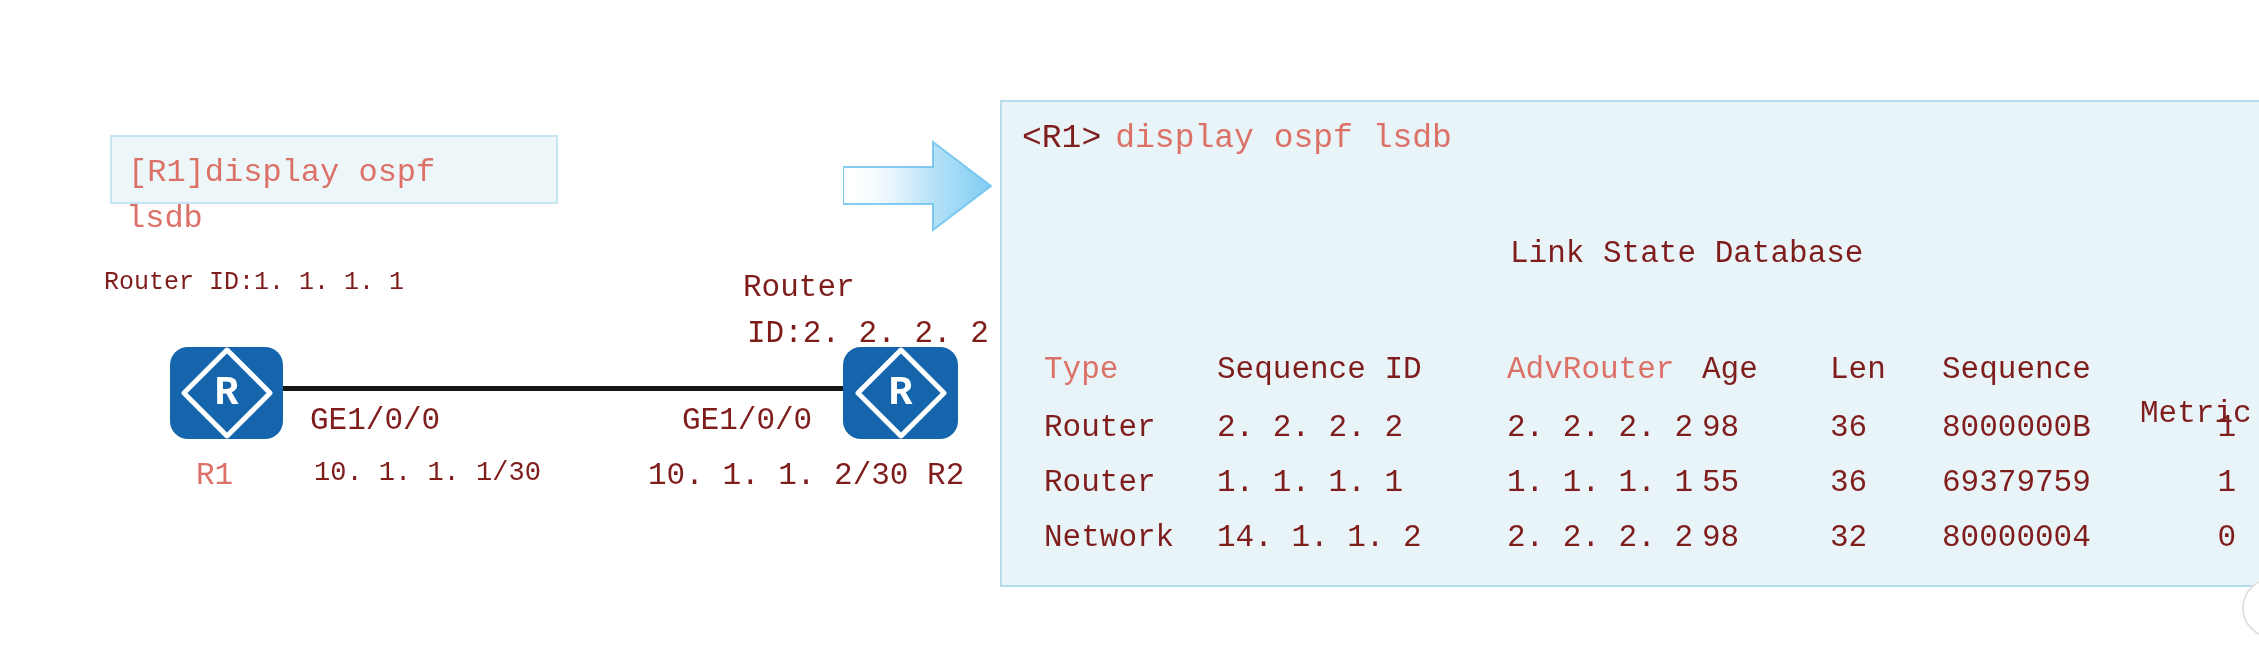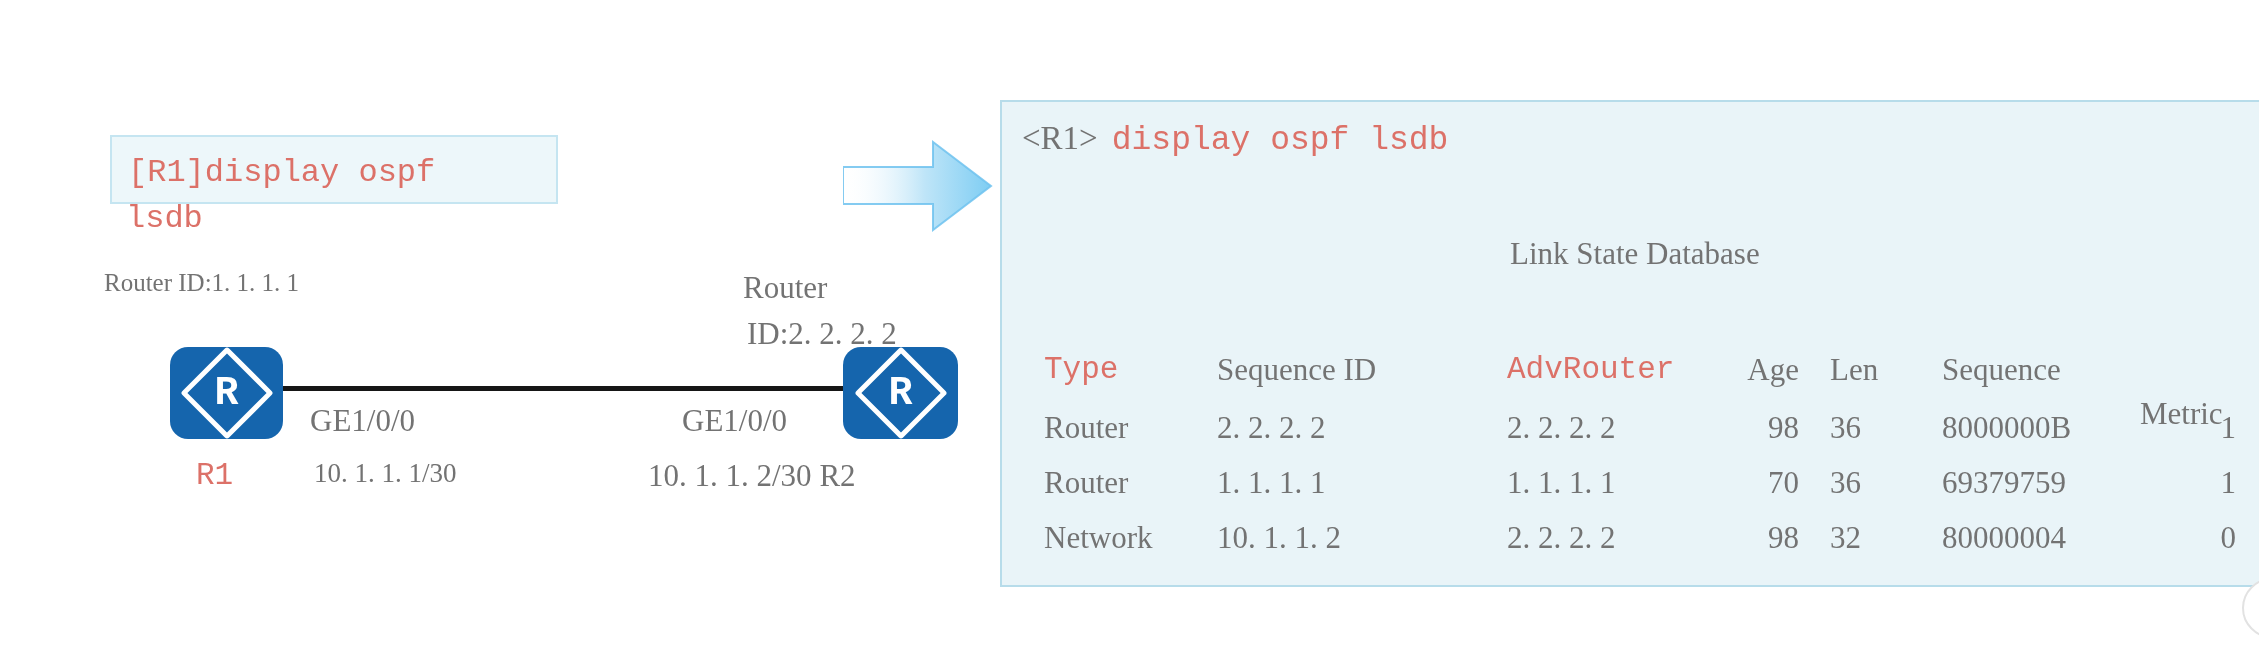--- a/index.html
+++ b/index.html
@@ -4,21 +4,21 @@
 <style>
   html,body{margin:0;padding:0;}
   body{
     width:2259px;height:649px;position:relative;overflow:hidden;
     background:#ffffff;
     font-family:"Liberation Mono","DejaVu Sans Mono",monospace;
     color:#262626;
   }
   .abs{position:absolute;line-height:1;white-space:pre;}
   .red{color:#dc7168;}
-  .blk{color:#737373;font-family:Liberation Serif, serif;}
+  .blk{color:#7f1d1d;}
 
   
   .cmd-box{
     position:absolute;left:110px;top:135px;width:448px;height:69px;
     background:#edf7fa;border:2px solid #c5e5f1;box-sizing:border-box;
   }
   .cmd-box-text{position:absolute;left:16px;top:17px;font-size:32px;}
   .lsdb{left:126px;top:203px;font-size:32px;}
   .rid-left{left:104px;top:270px;font-size:25px;}
   .link-line{position:absolute;left:282px;top:386px;width:566px;height:5px;background:#161616;}
@@ -53,21 +53,21 @@
   .p-l1{left:20px;top:20px;font-size:33px;}
   .p-l1 .cmd{margin-left:14px;}
   .p-l2{left:372px;top:79px;}
   .p-l3{left:508px;top:136px;}
   .p-l4{left:565px;top:192px;}
   .trow{position:absolute;left:0;width:100%;height:40px;font-size:31px;}
   .trow span{position:absolute;line-height:1;white-space:pre;}
   .c0{left:42px;}
   .c1{left:215px;}
   .c2{left:505px;}
-  .c3{left:700px;width:97px;text-align:right;}
+  .c3{left:700px;width:97px;}
   .c4{left:828px;}
   .c5{left:940px;}
   .c6{left:1138px;width:96px;text-align:right;}
   .hdr-row .c6{text-align:left;margin-top:44px;}
   .row-h{top:252px;}
   .row-0{top:310px;}
   .row-1{top:365px;}
   .row-2{top:420px;}
 
   .corner-circle{
@@ -146,29 +146,29 @@
     <span class="c3 blk">98</span>
     <span class="c4 blk">36</span>
     <span class="c5 blk">8000000B</span>
     <span class="c6 blk">1</span>
   </div>
 
   <div class="trow row-1">
     <span class="c0 blk">Router</span>
     <span class="c1 blk">1. 1. 1. 1</span>
     <span class="c2 blk">1. 1. 1. 1</span>
-    <span class="c3 blk">70</span>
+    <span class="c3 blk">55</span>
     <span class="c4 blk">36</span>
     <span class="c5 blk">69379759</span>
     <span class="c6 blk">1</span>
   </div>
 
   <div class="trow row-2">
     <span class="c0 blk">Network</span>
-    <span class="c1 blk">10. 1. 1. 2</span>
+    <span class="c1 blk">14. 1. 1. 2</span>
     <span class="c2 blk">2. 2. 2. 2</span>
     <span class="c3 blk">98</span>
     <span class="c4 blk">32</span>
     <span class="c5 blk">80000004</span>
     <span class="c6 blk">0</span>
   </div>
 
 </div>
 
 <div class="corner-circle"></div>

